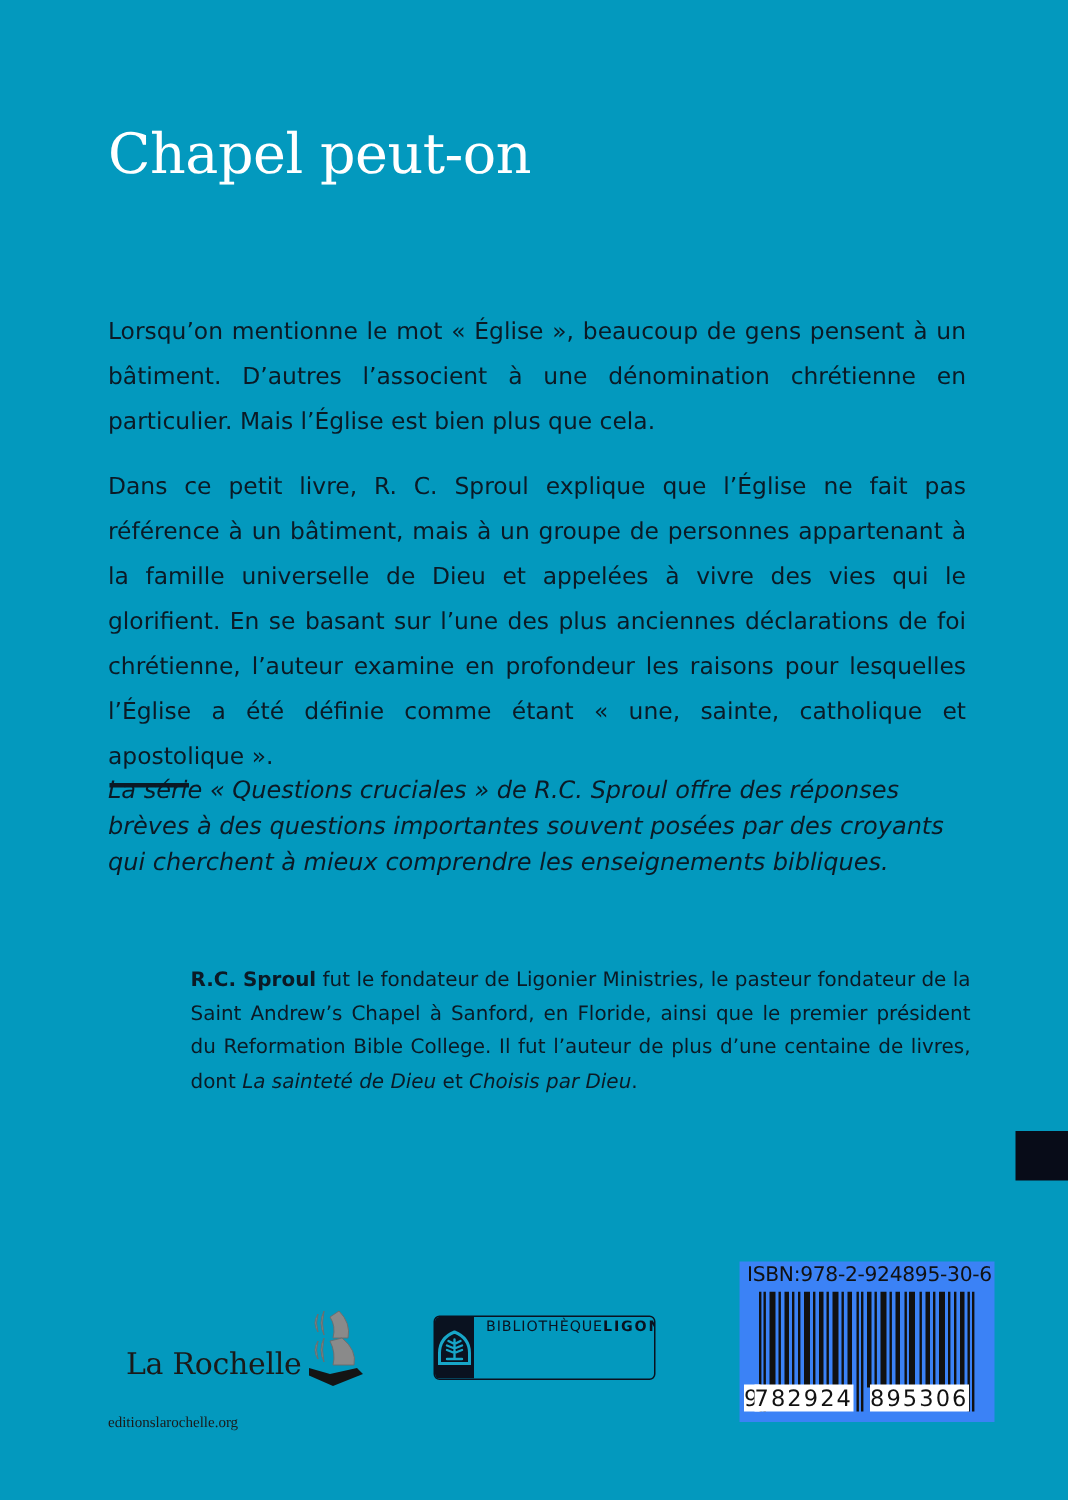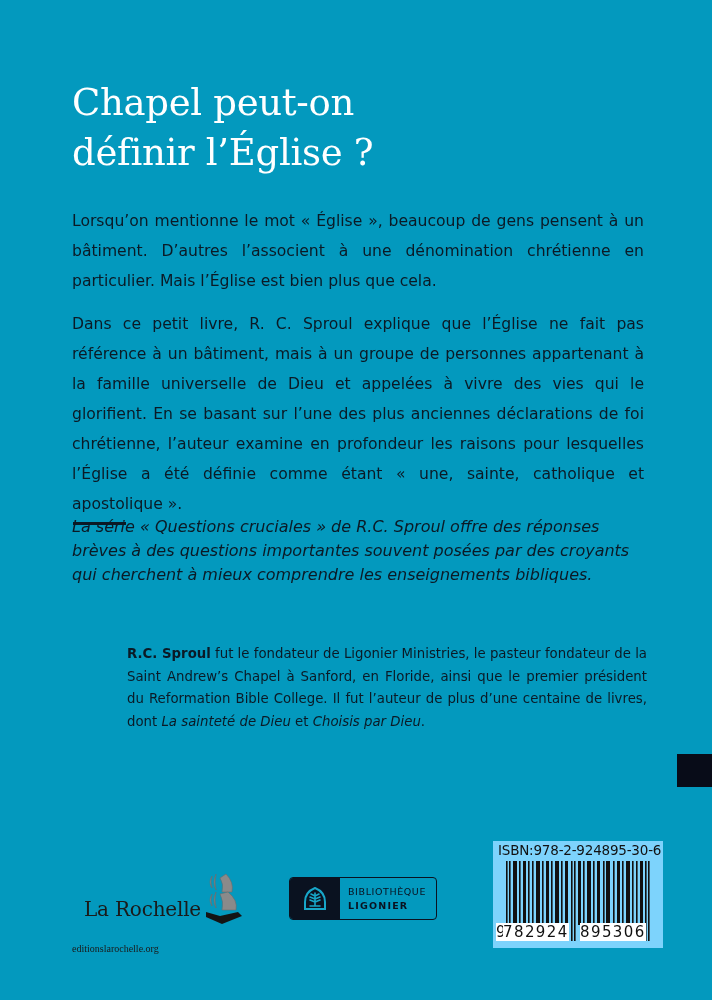--- a/index.html
+++ b/index.html
@@ -99,32 +99,32 @@
     overflow: hidden;
   }
   .ligonier-icon-box {
     width: 50px; height: 100%;
     background: #0a1220;
     display: flex; align-items: center; justify-content: center;
   }
   .ligonier-text {
     flex: 1;
     padding-left: 8px;
-    display: flex; flex-direction: column; justify-content: center;
+    display: flex; flex-direction: row; justify-content: center;
     font-size: 9.5px;
     line-height: 14px;
     color: #0a1220;
     letter-spacing: 0.6px;
   }
   .ligonier-text span:last-child { font-weight: bold; letter-spacing: 1.2px; }
   .isbn {
     position: absolute;
     left: 493px; top: 841px;
     width: 170px; height: 107px;
-    background: #7dd3fc;
+    background: #3b82f6;
   }
   .isbn-label {
     position: absolute;
     left: 5px; top: 1px;
     font-size: 13.5px;
     color: #111;
     white-space: nowrap;
     letter-spacing: -0.2px;
   }
   .isbn-bars {
@@ -140,21 +140,20 @@
     background: #fff;
     letter-spacing: 1.4px;
     line-height: 18px;
   }
 </style>
 </head>
 <body>
 
 <h1 class="title">
   <span>Chapel peut-on</span><br>
-  <span>définir l’Église ?</span>
 </h1>
 
 <div class="body-text">
   <p>Lorsqu’on mentionne le mot « Église », beaucoup de gens pensent à un bâtiment. D’autres l’associent à une dénomination chrétienne en particulier. Mais l’Église est bien plus que cela.</p>
   <p>Dans ce petit livre, R. C. Sproul explique que l’Église ne fait pas référence à un bâtiment, mais à un groupe de personnes appartenant à la famille universelle de Dieu et appelées à vivre des vies qui le glorifient. En se basant sur l’une des plus anciennes déclarations de foi chrétienne, l’auteur examine en profondeur les raisons pour lesquelles l’Église a été définie comme étant « une, sainte, catholique et apostolique ».</p>
 </div>
 
 <div class="rule"></div>
 
 <p class="series">La série « Questions cruciales » de R.C. Sproul offre des réponses brèves à des questions importantes souvent posées par des croyants qui cherchent à mieux comprendre les enseignements bibliques.</p>

